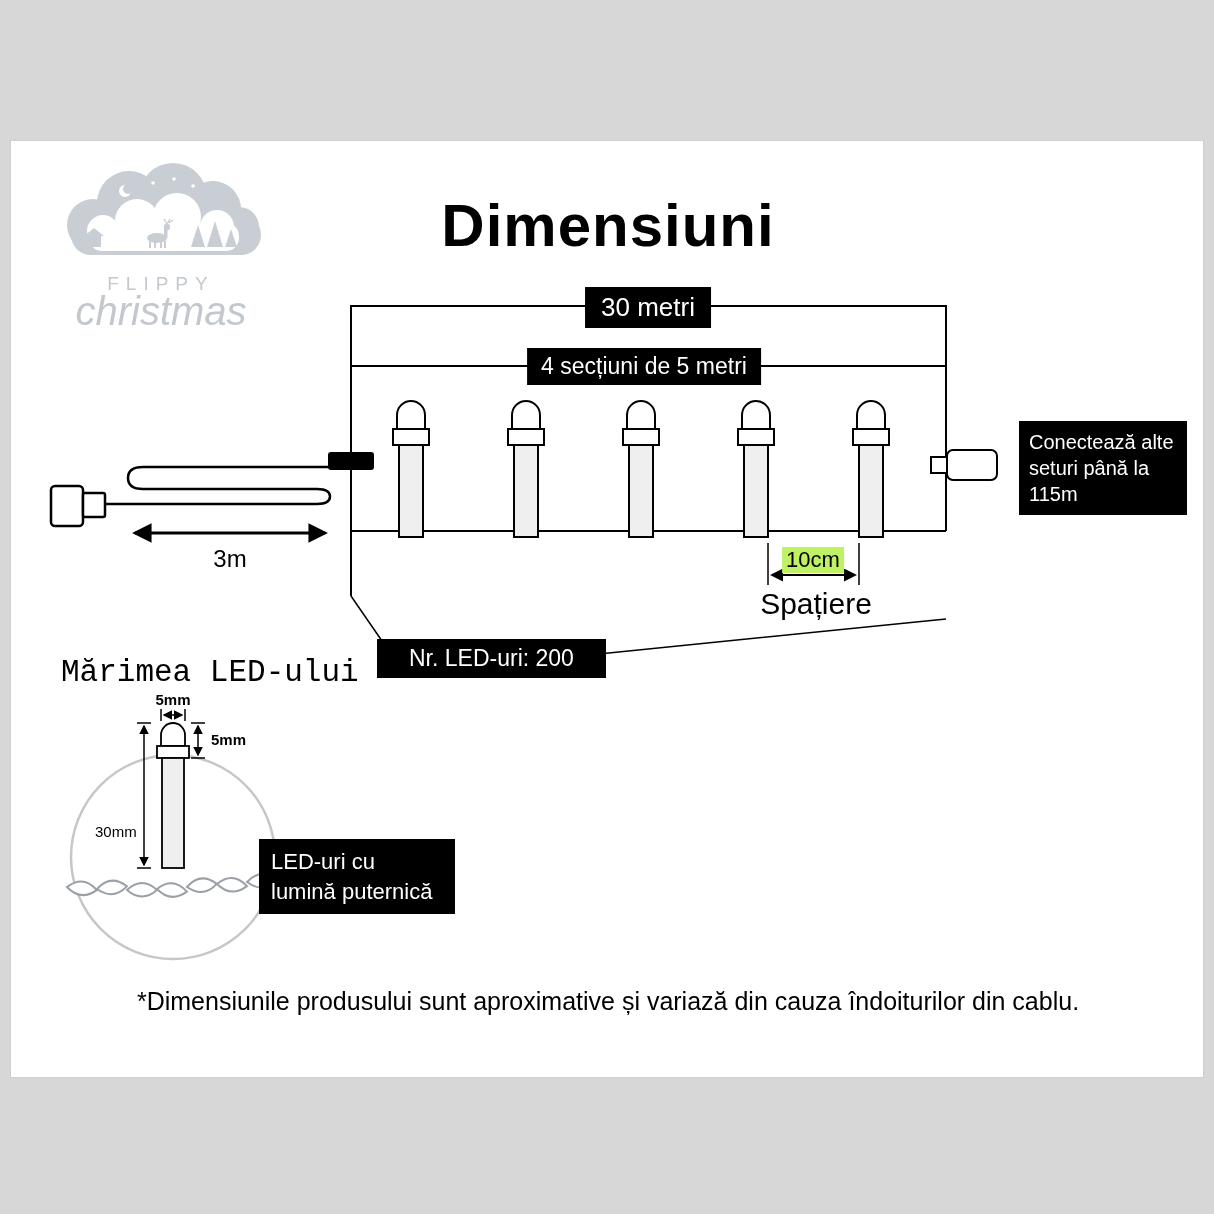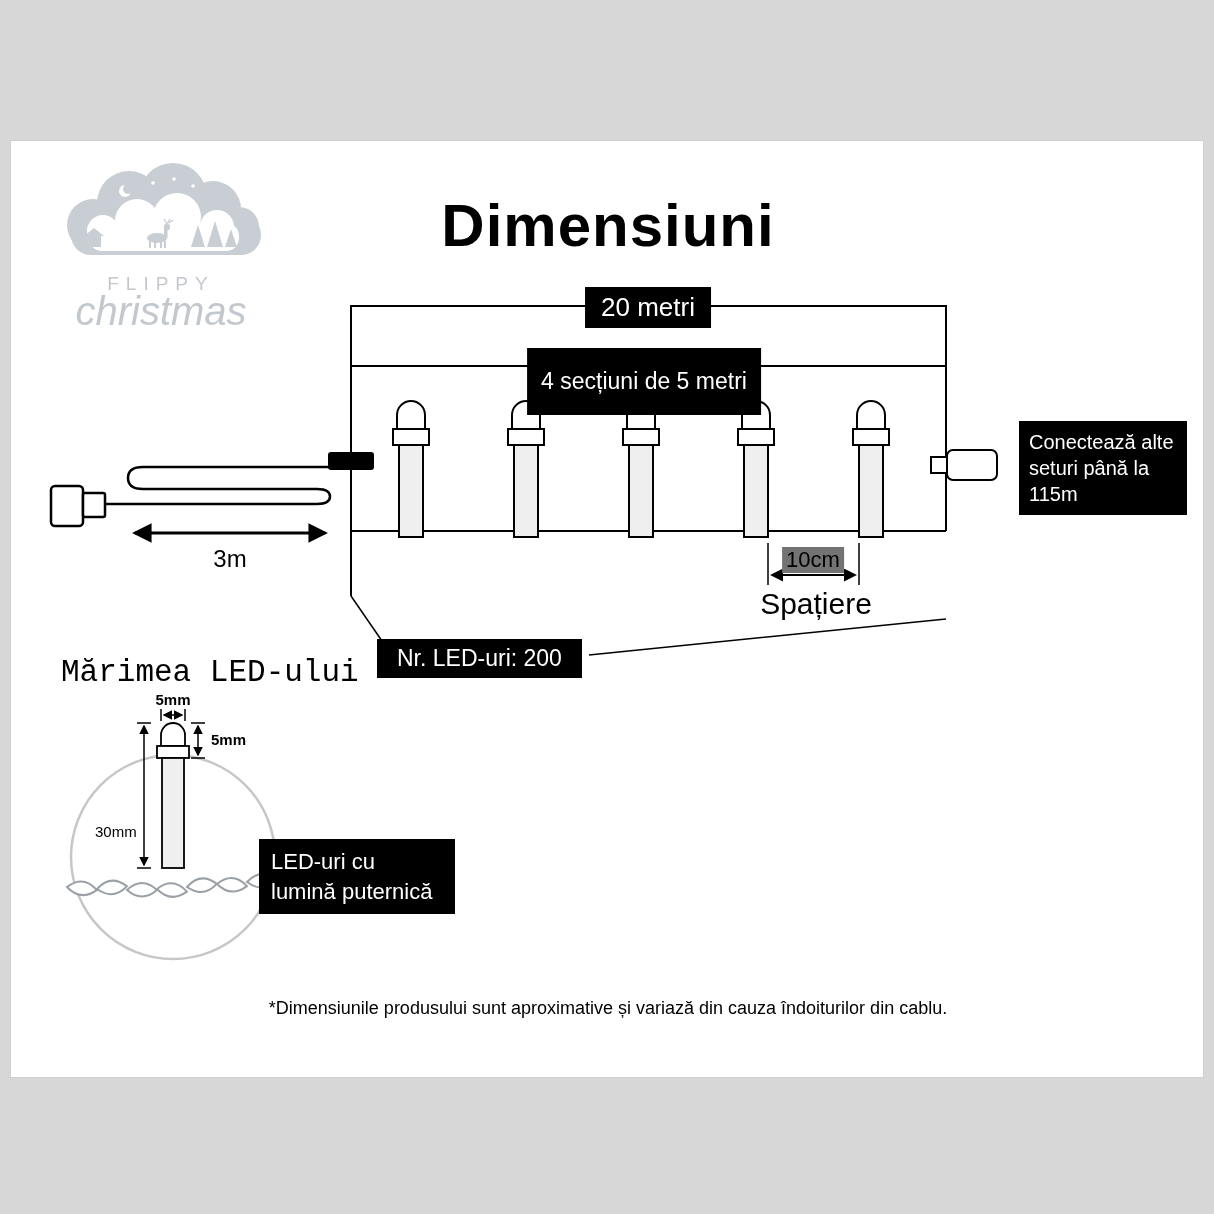--- a/index.html
+++ b/index.html
@@ -4,32 +4,32 @@
 <style>
   * { margin:0; padding:0; box-sizing:border-box; }
   html,body { width:1214px; height:1214px; }
   body { background:#d7d7d7; font-family:"Liberation Sans", sans-serif; position:relative; color:#000; }
   .canvas { position:absolute; left:10px; top:140px; width:1194px; height:938px; background:#ffffff; border:1px solid #cfcfcf; overflow:hidden; }
   .abs { position:absolute; }
   .art { position:absolute; left:0; top:0; width:1194px; height:938px; }
   .page-title { left:597px; top:50px; transform:translateX(-50%); font-size:60px; font-weight:700; letter-spacing:1px; }
   .blackbox { position:absolute; background:#000; color:#fff; }
   .bb-total { left:637px; top:146px; transform:translateX(-50%); font-size:26px; padding:5px 16px; white-space:nowrap; }
-  .bb-sections { left:633px; top:207px; transform:translateX(-50%); font-size:23px; padding:20px 14px; white-space:nowrap; }
+  .bb-sections { left:633px; top:207px; transform:translateX(-50%); font-size:23px; padding:5px 14px; white-space:nowrap; }
   .bb-connect { left:1008px; top:280px; width:168px; font-size:20px; line-height:1.3; padding:8px 10px; }
-  .bb-count { left:366px; top:498px; font-size:23px; padding:6px 20px; white-space:nowrap; }
+  .bb-count { left:366px; top:498px; font-size:23px; padding:6px 32px; white-space:nowrap; }
   .bb-lednote { left:248px; top:676px; width:196px; font-size:22px; line-height:1.35; padding:8px 12px;margin-top:22px; }
   .lbl-3m { left:219px; top:404px; transform:translateX(-50%); font-size:24px; }
-  .lbl-10cm { left:802px; top:406px; transform:translateX(-50%); font-size:22px; background:#737373; padding:0 4px; }
+  .lbl-10cm { left:802px; top:406px; transform:translateX(-50%); font-size:22px; background:#bef264; padding:0 4px; }
   .lbl-spatiere { left:805px; top:446px; transform:translateX(-50%); font-size:30px; }
   .lbl-sizehead { left:50px; top:514px; font-size:31px;font-family:Liberation Mono, monospace; }
   .lbl-5mm-top { left:162px; top:550px; transform:translateX(-50%); font-size:15px; font-weight:700; }
   .lbl-5mm-right { left:200px; top:590px; font-size:15px; font-weight:700; }
   .lbl-30mm { left:84px; top:650px; font-size:15px;margin-top:32px; }
-  .lbl-disclaimer { left:597px; top:846px; transform:translateX(-50%); font-size:18px; white-space:nowrap;margin-top:11px; }
+  .lbl-disclaimer { left:597px; top:846px; transform:translateX(-50%); font-size:25px; white-space:nowrap; }
   .brand-name { left:30px; top:132px; width:240px; text-align:center; font-size:19px; letter-spacing:7px; color:#c3c8ce; }
   .brand-script { left:30px; top:148px; width:240px; text-align:center; font-size:40px; font-style:italic; font-family:Liberation Sans, sans-serif; color:#c3c8ce; }
   .logo-art { position:absolute; left:30px; top:12px; width:240px; height:120px; }
 </style>
 </head>
 <body>
 
 <div class="canvas">
 
   <svg class="logo-art" viewBox="0 0 240 120" aria-hidden="true">
@@ -160,21 +160,21 @@
       <line x1="153" y1="574" x2="171" y2="574" marker-start="url(#ah)" marker-end="url(#ah)"></line>
       <line x1="180" y1="582" x2="194" y2="582"></line>
       <line x1="180" y1="617" x2="194" y2="617"></line>
       <line x1="187" y1="585" x2="187" y2="614" marker-start="url(#ah)" marker-end="url(#ah)"></line>
       <line x1="126" y1="582" x2="140" y2="582"></line>
       <line x1="126" y1="727" x2="140" y2="727"></line>
       <line x1="133" y1="585" x2="133" y2="724" marker-start="url(#ah)" marker-end="url(#ah)"></line>
     </g>
   </svg>
 
-  <div class="blackbox bb-total">20 metri</div>
+  <div class="blackbox bb-total">30 metri</div>
   <div class="blackbox bb-sections">4 secțiuni de 5 metri</div>
   <div class="blackbox bb-connect">Conectează alte seturi până la 115m</div>
   <div class="blackbox bb-count">Nr. LED-uri: 200</div>
   <div class="blackbox bb-lednote">LED-uri cu lumină puternică</div>
 
   <div class="abs lbl-3m">3m</div>
   <div class="abs lbl-10cm">10cm</div>
   <div class="abs lbl-spatiere">Spațiere</div>
   <div class="abs lbl-sizehead">Mărimea LED-ului</div>
   <div class="abs lbl-5mm-top">5mm</div>

